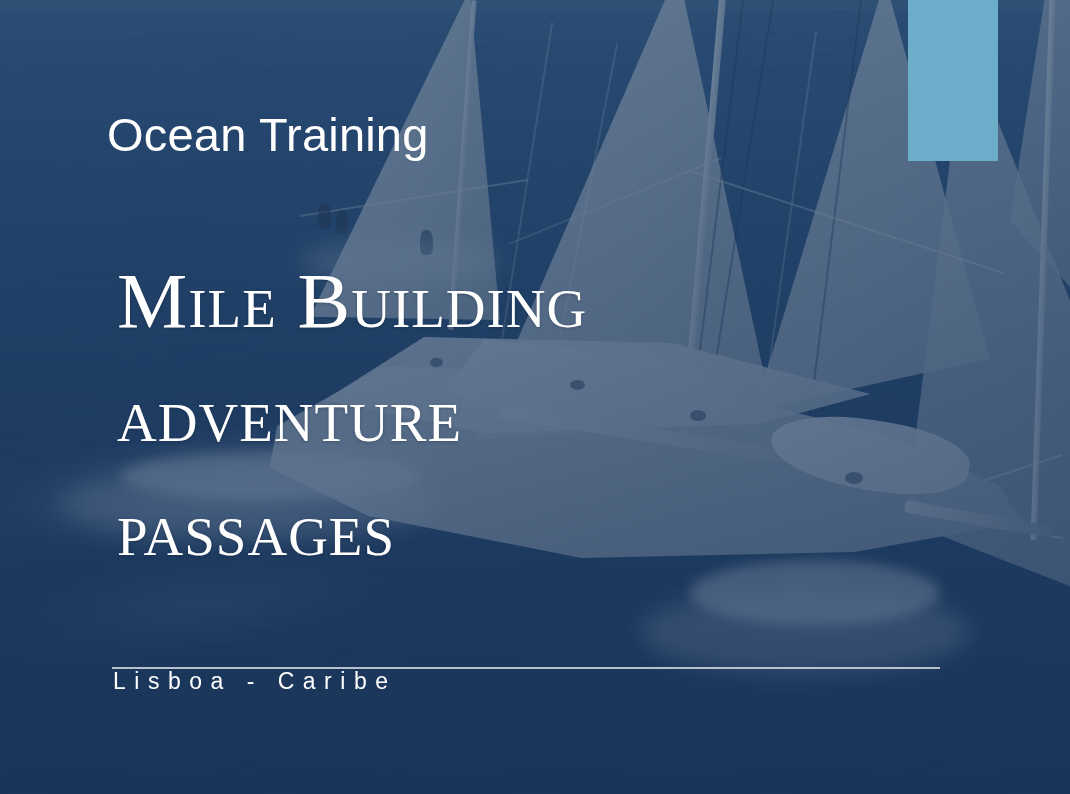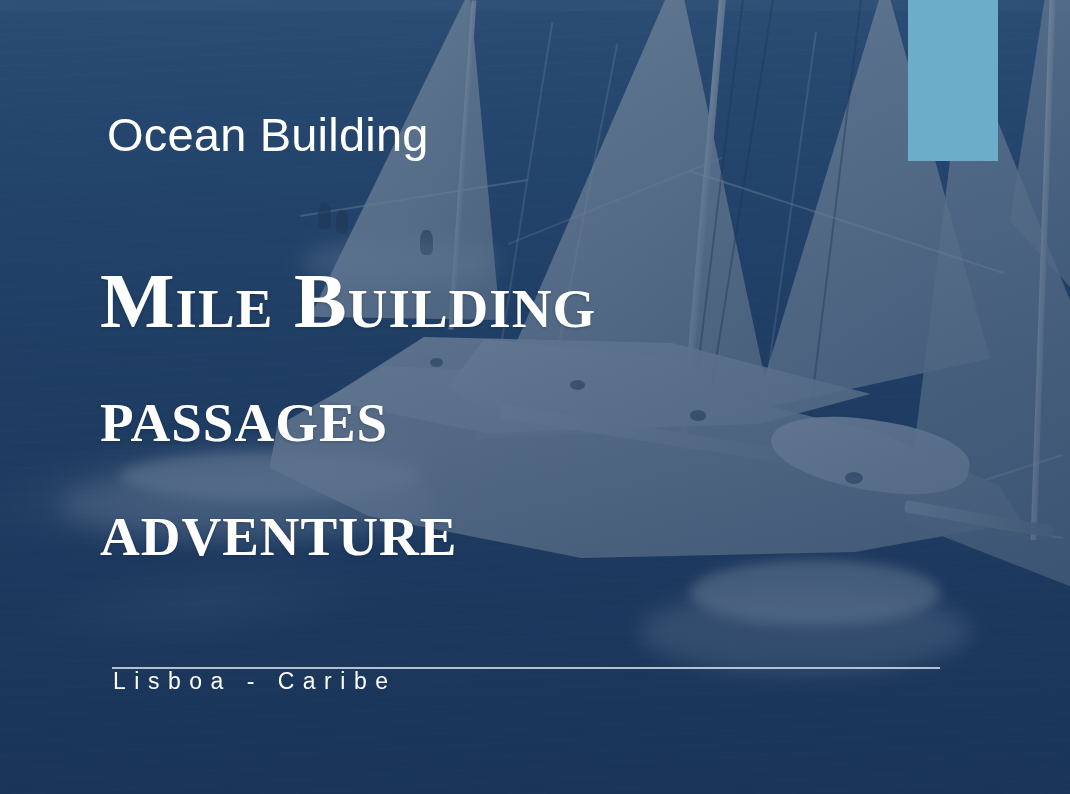--- a/index.html
+++ b/index.html
@@ -161,21 +161,21 @@
     position:absolute;left:908px;top:0;width:90px;height:161px;
   }
 
   
   .eyebrow{
     position:absolute;left:107px;top:109px;
     font-size:47px;font-weight:400;color:#ffffff;
     letter-spacing:.2px;line-height:1.1;white-space:nowrap;
   }
   .headline{
-    position:absolute;left:100px;top:244px;width:860px;font-weight:bold;
+    position:absolute;left:117px;top:244px;width:860px;
   }
   .hl-line{
     font-family:"Liberation Serif", "DejaVu Serif", serif;
     font-variant:small-caps;
     font-size:79px;
     line-height:114px;
     color:#ffffff;
     letter-spacing:1px;
     white-space:nowrap;
     text-shadow:0 1px 3px rgba(10,24,44,.28);
@@ -246,24 +246,24 @@
     <div class="foam2" style="left:640px;top:590px;width:330px;height:84px;"></div>
     <div class="foam" style="left:120px;top:452px;width:300px;height:48px;"></div>
     <div class="foam2" style="left:60px;top:470px;width:380px;height:70px;"></div>
     <div class="foam2" style="left:300px;top:240px;width:200px;height:44px;"></div>
   </div>
 
   <div class="tint"></div>
 
   <div class="accent-rect" style="background: rgb(108, 173, 202);"></div>
 
-  <div class="eyebrow">Ocean Building</div>
+  <div class="eyebrow">Ocean Training</div>
 
   <div class="headline">
     <div class="hl-line">Mile Building</div>
+    <div class="hl-line">adventure</div>
     <div class="hl-line">passages</div>
-    <div class="hl-line">adventure</div>
   </div>
 
   <div class="divider" style="background: rgb(195, 205, 214);"></div>
 
   <div class="footnote">Lisboa - Caribe</div>
 </div>
 
 </body></html>

